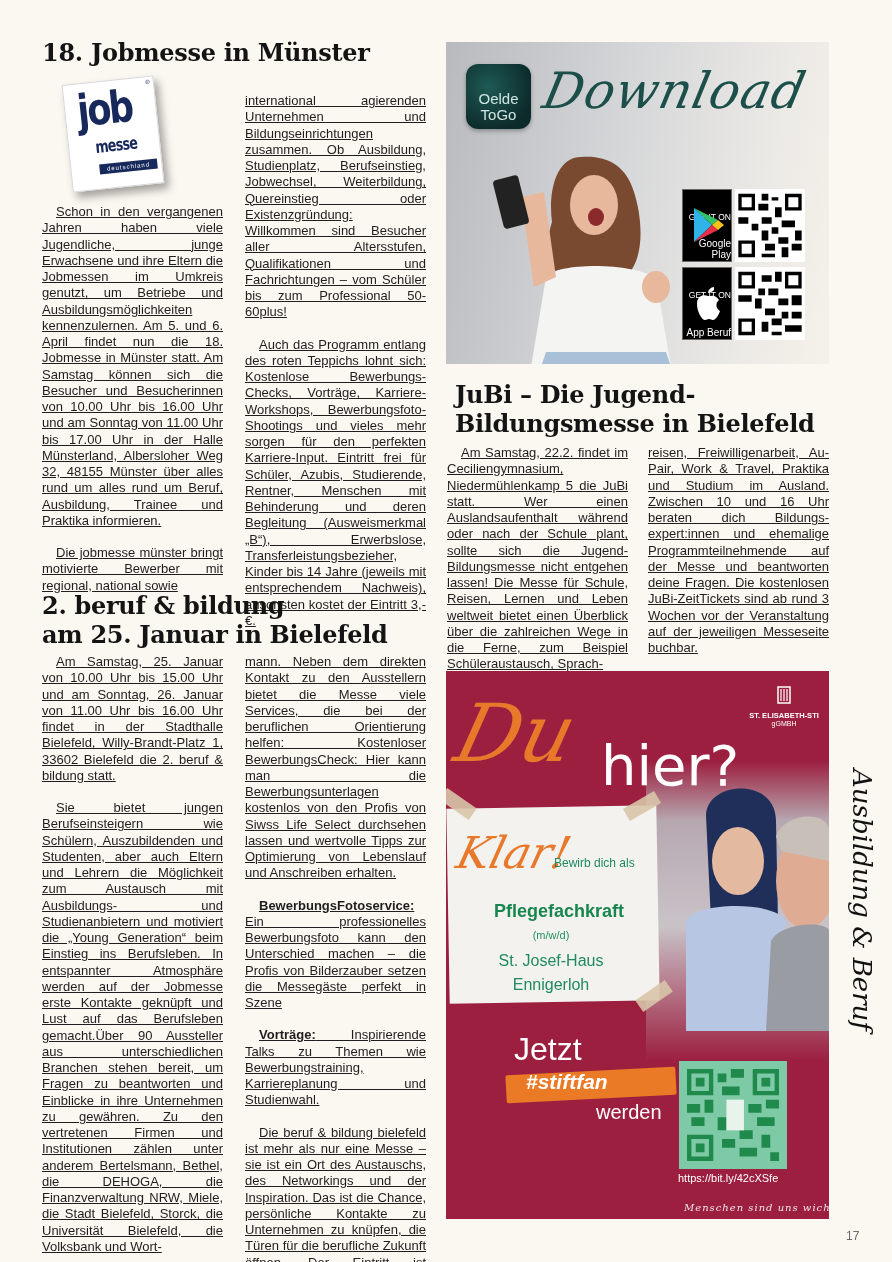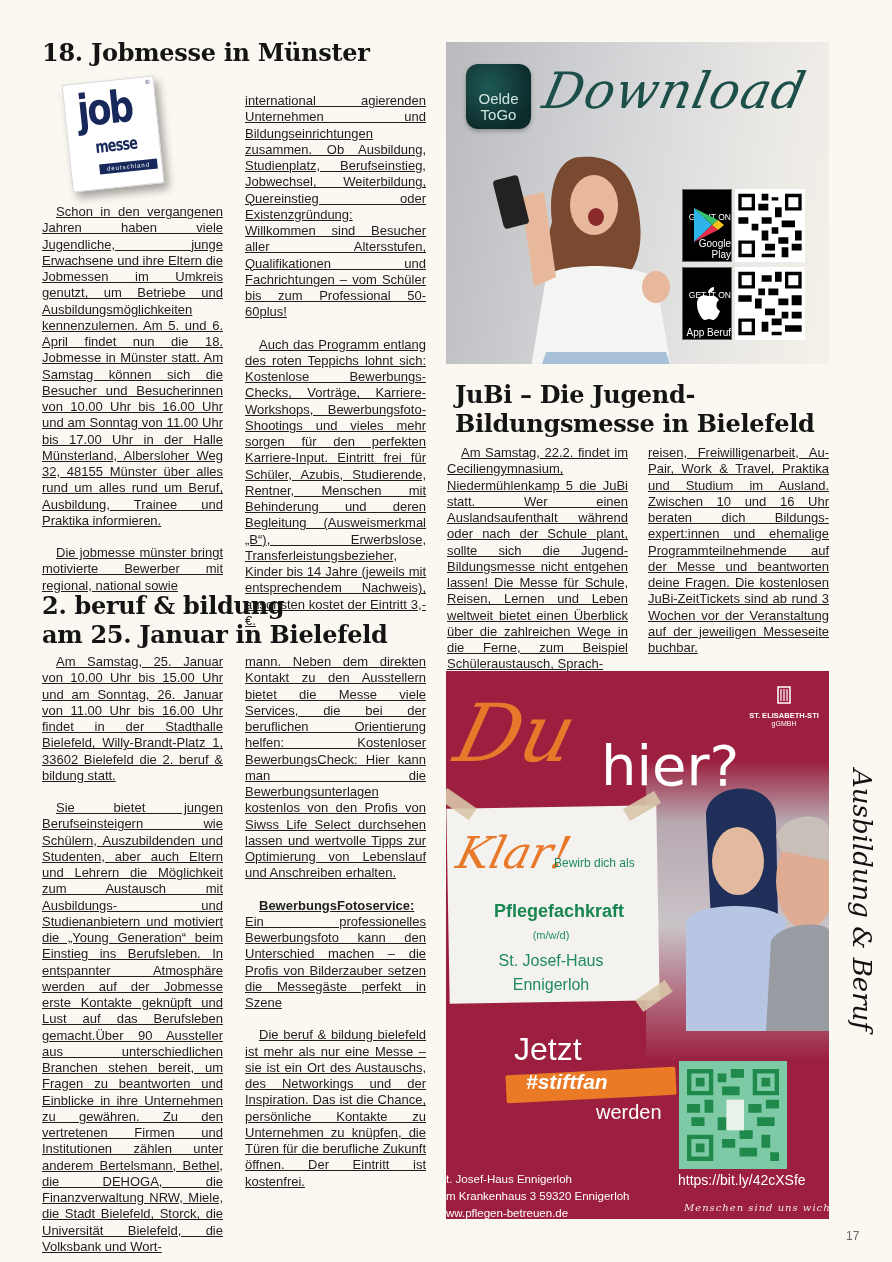--- a/index.html
+++ b/index.html
@@ -91,21 +91,21 @@
   .bewirb { position: absolute; left: 108px; top: 185px; font-size: 12px; color: #1f8a5c; text-align: right; }
   .pflege { position: absolute; left: 8px; width: 210px; text-align: center; top: 230px; font-size: 18px; font-weight: bold; color: #17864f; }
   .mwd { position: absolute; left: 0; width: 210px; text-align: center; top: 258px; font-size: 11px; color: #23915f; }
   .josef { position: absolute; left: 0; width: 210px; text-align: center; top: 278px; font-size: 16px; color: #1f8a5c; line-height: 24px; }
   .jetzt { position: absolute; left: 68px; top: 360px; font-size: 32px; color: #fff; }
   .stiftfan-bg { position: absolute; left: 60px; top: 400px; width: 170px; height: 28px; background: #ea7a26; transform: rotate(-3deg); border-radius: 2px; }
   .stiftfan { position: absolute; left: 80px; top: 399px; font-size: 21px; font-weight: bold; font-style: italic; color: #fff; }
   .werden { position: absolute; left: 150px; top: 430px; font-size: 20px; color: #fff; }
   .qr2 { position: absolute; left: 233px; top: 390px; width: 108px; height: 108px; background: #7fcaa6; }
   .qr2 .inner { position: absolute; left: 8px; top: 8px; width: 92px; height: 92px; }
-  .bitly { position: absolute; left: 232px; top: 501px; font-size: 14px; color: #fff; }
+  .bitly { position: absolute; left: 232px; top: 501px; font-size: 11px; color: #fff; }
   .addr { position: absolute; left: 0; top: 500px; font-size: 11.5px; color: #fff; line-height: 17px; white-space: nowrap; }
   .slogan { position: absolute; left: 238px; top: 531px; font-family: "DejaVu Serif", serif; font-style: italic; font-size: 10px; color: #f1e5e8; letter-spacing: 1px; white-space: nowrap; }
 
   
   .side-label {
     position: absolute; left: 842px; top: 700px; width: 40px; height: 400px;
   }
   .side-label span {
     position: absolute; left: 50%; top: 50%;
     transform: translate(-50%,-50%) rotate(90deg);
@@ -138,20 +138,21 @@
   <span>2. beruf &amp; bildung</span><br>
   <span>am 25. Januar in Bielefeld</span>
 </h2>
 <div class="col" style="left:42px; top:654px; width:181px;">
   <p>Am Samstag, 25. Januar von 10.00 Uhr bis 15.00 Uhr und am Sonntag, 26. Januar von 11.00 Uhr bis 16.00 Uhr findet in der Stadthalle Bielefeld, Willy-Brandt-Platz 1, 33602 Bielefeld die 2. beruf &amp; bildung statt.</p>
   <p>Sie bietet jungen Berufseinsteigern wie Schülern, Auszubildenden und Studenten, aber auch Eltern und Lehrern die Möglichkeit zum Austausch mit Ausbildungs- und Studienanbietern und motiviert die „Young Generation“ beim Einstieg ins Berufsleben. In entspannter Atmosphäre werden auf der Jobmesse erste Kontakte geknüpft und Lust auf das Berufsleben gemacht.Über 90 Aussteller aus unterschiedlichen Branchen stehen bereit, um Fragen zu beantworten und Einblicke in ihre Unternehmen zu gewähren. Zu den vertretenen Firmen und Institutionen zählen unter anderem Bertelsmann, Bethel, die DEHOGA, die Finanzverwaltung NRW, Miele, die Stadt Bielefeld, Storck, die Universität Bielefeld, die Volksbank und Wort-</p>
 </div>
 <div class="col" style="left:245px; top:654px; width:181px;">
   <p class="noindent">mann. Neben dem direkten Kontakt zu den Ausstellern bietet die Messe viele Services, die bei der beruflichen Orientierung helfen: Kostenloser BewerbungsCheck: Hier kann man die Bewerbungsunterlagen kostenlos von den Profis von Siwss Life Select durchsehen lassen und wertvolle Tipps zur Optimierung von Lebenslauf und Anschreiben erhalten.</p>
   <p><b>BewerbungsFotoservice:</b><span> Ein professionelles Bewerbungsfoto kann den Unterschied machen – die Profis von Bilderzauber setzen die Messegäste perfekt in Szene</span></p>
+  <p><b>Vorträge:</b><span> Inspirierende Talks zu Themen wie Bewerbungstraining, Karriereplanung und Studienwahl.</span></p>
   <p>Die beruf &amp; bildung bielefeld ist mehr als nur eine Messe – sie ist ein Ort des Austauschs, des Networkings und der Inspiration. Das ist die Chance, persönliche Kontakte zu Unternehmen zu knüpfen, die Türen für die berufliche Zukunft öffnen. Der Eintritt ist kostenfrei.</p>
 </div>
 
 <h2 class="headline h3">
   <span>JuBi – Die Jugend-</span><br>
   <span>Bildungsmesse in Bielefeld</span>
 </h2>
 <div class="col" style="left:447px; top:445px; width:181px;">
   <p>Am Samstag, 22.2. findet im Ceciliengymnasium, Niedermühlenkamp 5 die JuBi statt. Wer einen Auslandsaufenthalt während oder nach der Schule plant, sollte sich die Jugend-Bildungsmesse nicht entgehen lassen! Die Messe für Schule, Reisen, Lernen und Leben weltweit bietet einen Überblick über die zahlreichen Wege in die Ferne, zum Beispiel Schüleraustausch, Sprach-</p>
 </div>
@@ -249,24 +250,19 @@
 
   <div class="qr2">
     <svg class="inner" viewBox="0 0 21 21">
       <path d="M0 0h6v6h-6z M1 1v4h4v-4z M15 0h6v6h-6z M16 1v4h4v-4z M0 15h6v6h-6z M1 16v4h4v-4z" fill="#1f8a4c" fill-rule="evenodd"></path>
       <path d="M2 2h2v2h-2z M17 2h2v2h-2z M2 17h2v2h-2z M7 1h2v2h-2z M10 0h3v2h-3z M8 4h4v2h-4z M0 8h3v2h-3z M4 7h2v3h-2z M14 8h3v2h-3z M18 7h3v2h-3z M7 11h2v3h-2z M16 11h4v2h-4z M1 11h3v2h-3z M12 14h3v2h-3z M17 15h2v3h-2z M8 16h3v2h-3z M12 18h4v2h-4z M19 19h2v2h-2z" fill="#1f8a4c"></path>
       <rect x="9" y="7" width="4" height="7" fill="#e8f3ec"></rect>
     </svg>
   </div>
   <div class="bitly">https://bit.ly/42cXSfe</div>
 
-  <div class="addr">
-    <span>t. Josef-Haus Ennigerloh</span><br>
-    <span>m Krankenhaus 3   59320 Ennigerloh</span><br>
-    <span>ww.pflegen-betreuen.de</span>
-  </div>
   <div class="slogan">Menschen sind uns wicht</div>
 </div>
 
 <div class="side-label">
   <span>Ausbildung &amp; Beruf</span>
 </div>
 <div class="page-num">17</div>
 
 </body></html>

